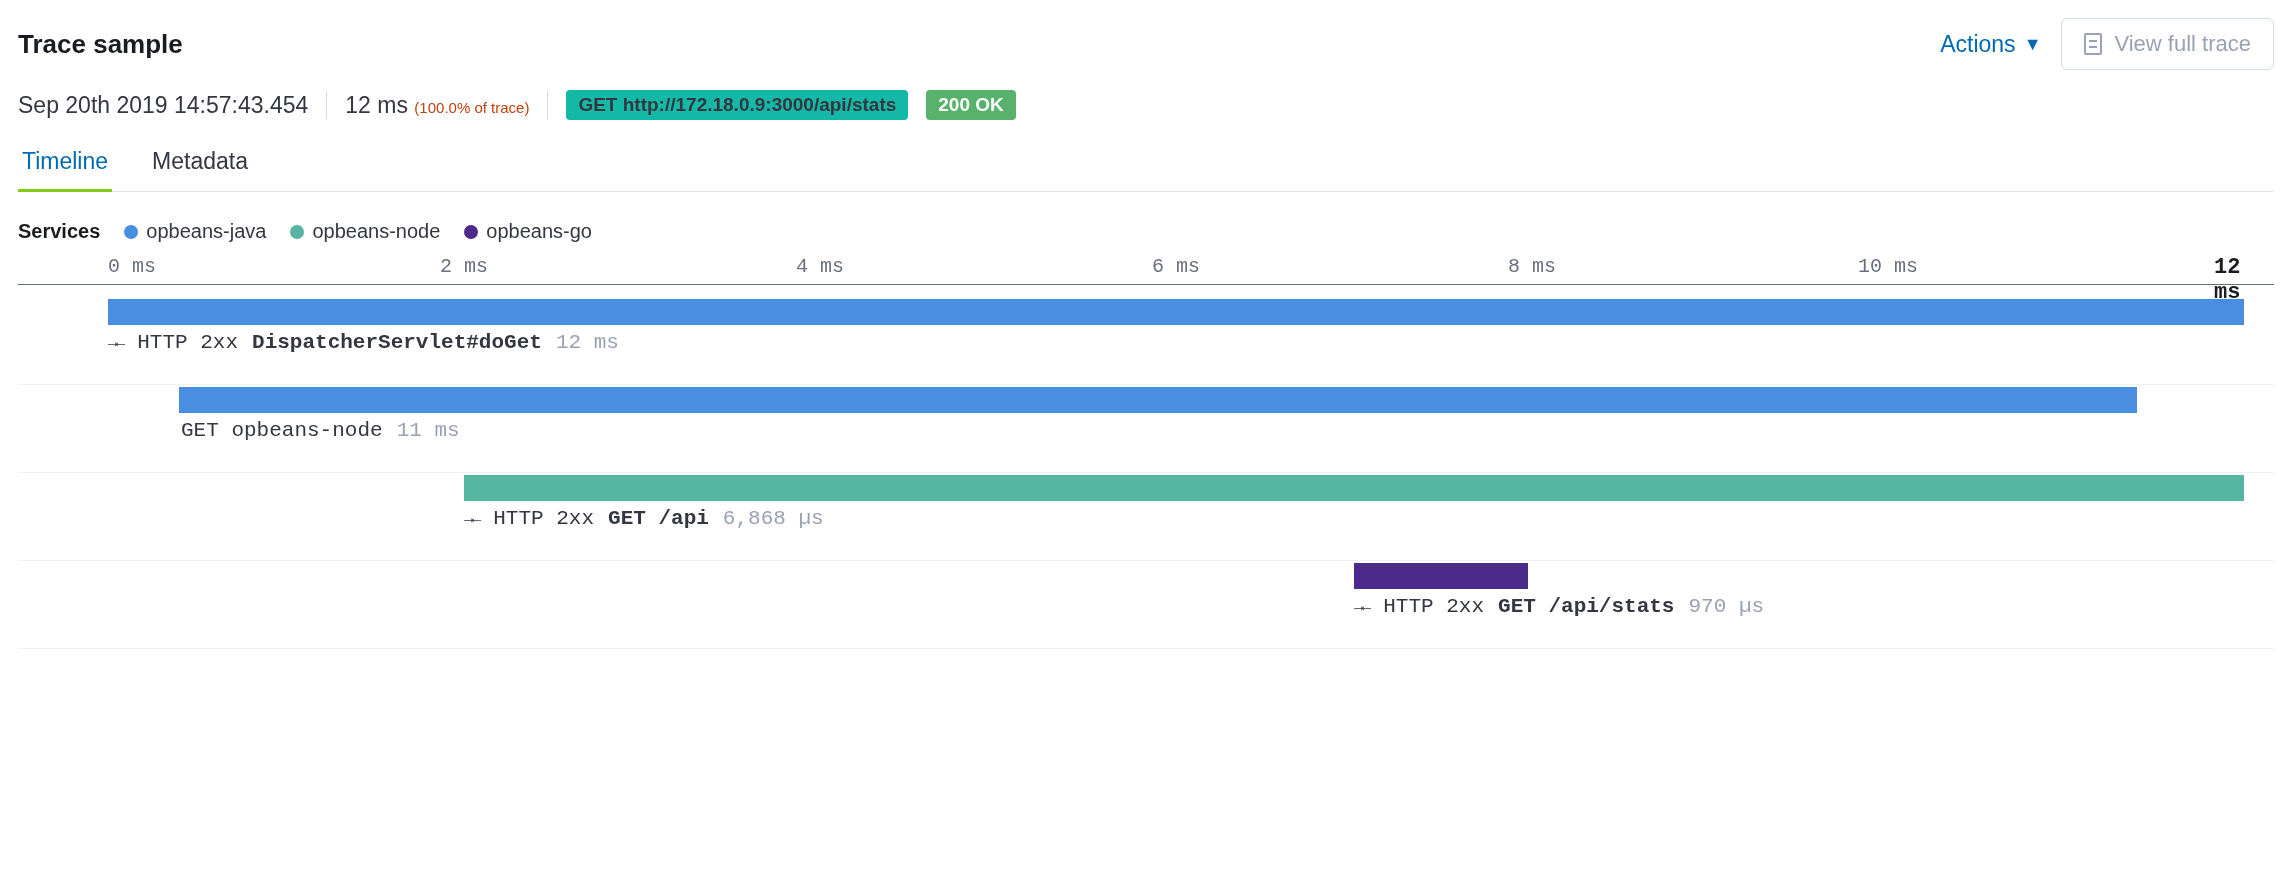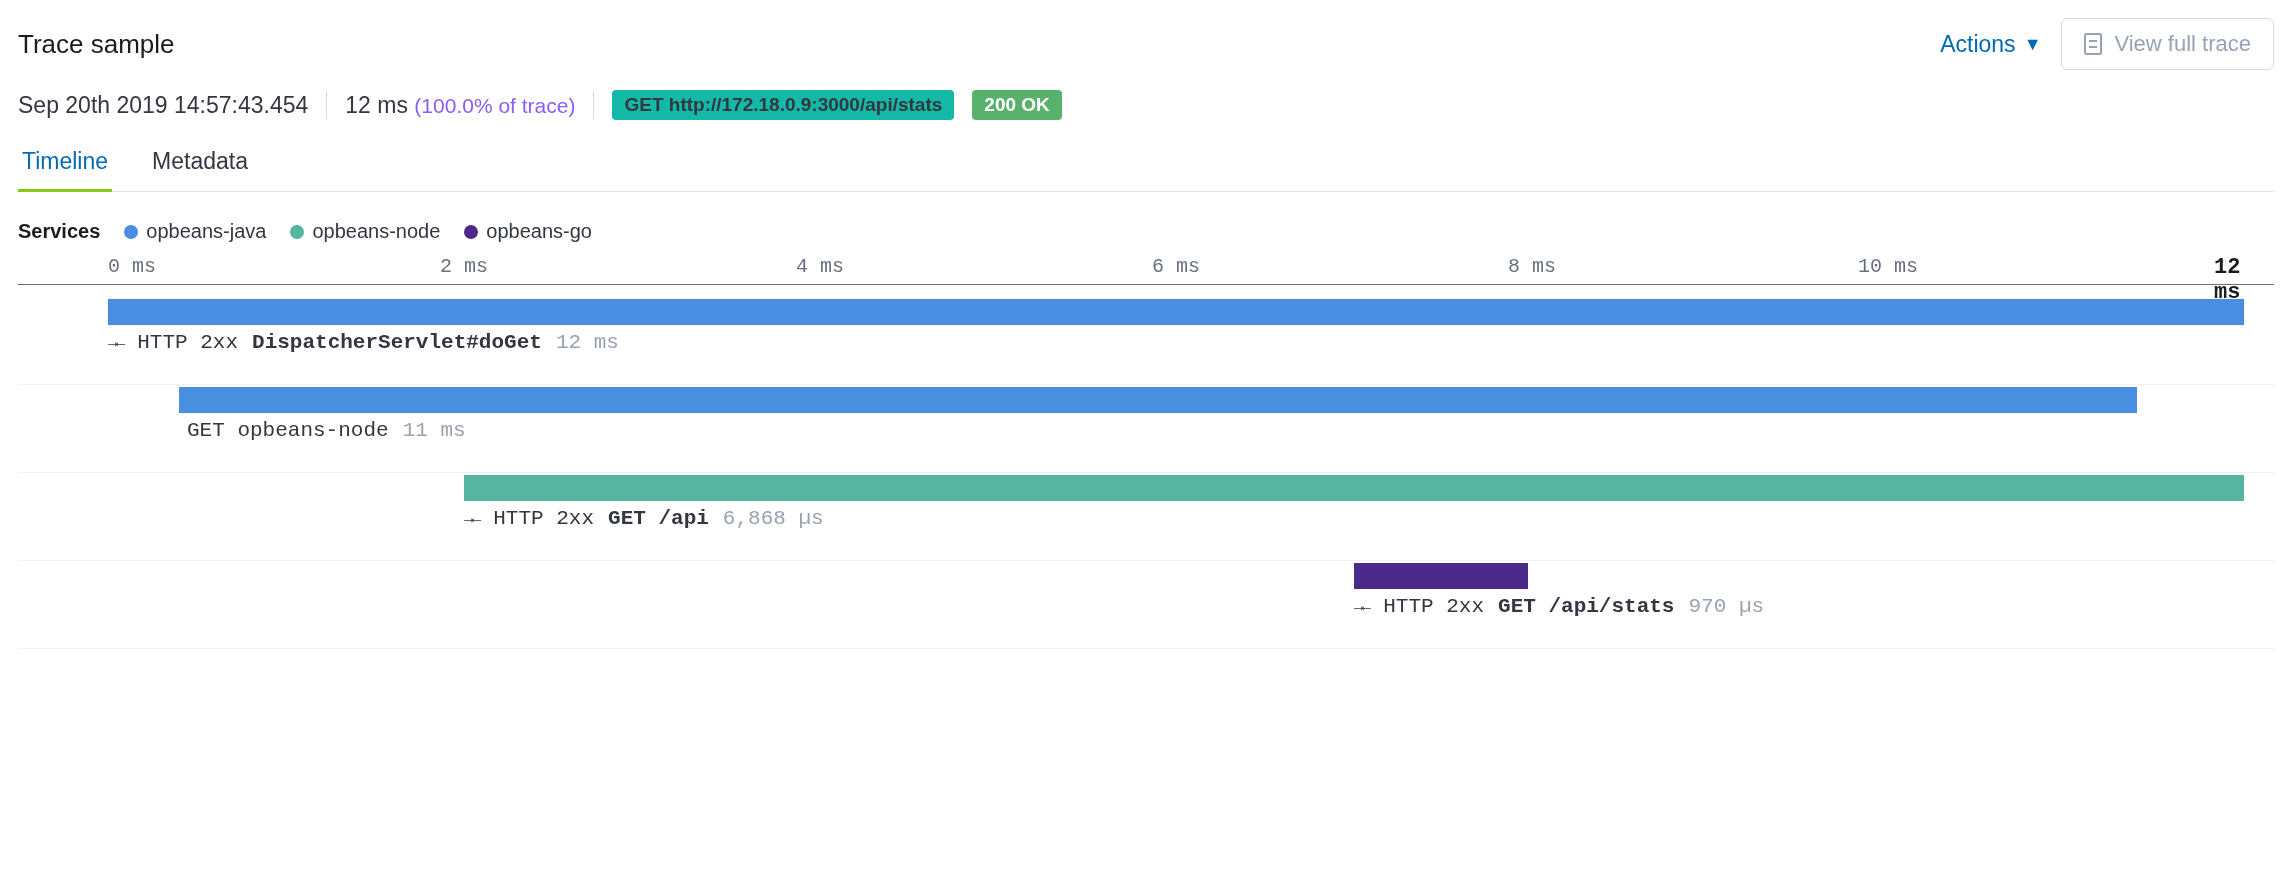--- a/index.html
+++ b/index.html
@@ -11,21 +11,21 @@
     width: 2292px;
   }
   .header-row {
     display: flex;
     justify-content: space-between;
     align-items: center;
     margin-bottom: 20px;
   }
   .title {
     font-size: 26px;
-    font-weight: 400;
+    font-weight: 700;
   }
   .header-actions {
     display: flex;
     align-items: center;
     gap: 20px;
   }
   .actions-link {
     color: #006bb4;
     font-size: 23px;
     cursor: pointer;
@@ -52,21 +52,21 @@
     gap: 18px;
     font-size: 23px;
     color: #343741;
     margin-bottom: 28px;
   }
   .info-sep {
     width: 1px;
     height: 28px;
     background: #d3dae6;
   }
-  .trace-pct { color: #8b5cf6; font-size: 21px; margin-top: 32px; }
+  .trace-pct { color: #c2410c; font-size: 15px; margin-top: 32px; }
   .badge {
     font-size: 19px;
     font-weight: 600;
     padding: 4px 12px;
     border-radius: 4px;
   }
   .badge-grey { background: #14b8a6; color: #343741; }
   .badge-green { background: #59b26b; color: #fff; }
   .tabs {
     display: flex;
@@ -234,21 +234,21 @@
           <span class="incoming-icon">→←</span>
           <span class="http-status">HTTP 2xx</span>
           <span class="span-name bold">DispatcherServlet#doGet</span>
           <span class="span-dur">12 ms</span>
         </div>
       </div>
       <div class="row">
         <div class="bar-track">
           <div class="bar" style="background: rgb(74, 142, 226); left: 161.2px; width: 1958px;"></div>
         </div>
-        <div class="label-line" style="left: 169px; align-items: flex-end;">
+        <div class="label-line" style="left: 163px; align-items: flex-end;">
           <span class="span-name">GET opbeans-node</span>
           <span class="span-dur">11 ms</span>
         </div>
       </div>
       <div class="row">
         <div class="bar-track">
           <div class="bar" style="background: rgb(86, 181, 161); left: 446px; width: 1780px;"></div>
         </div>
         <div class="label-line" style="left: 446px;">
           <span class="incoming-icon">→←</span>

